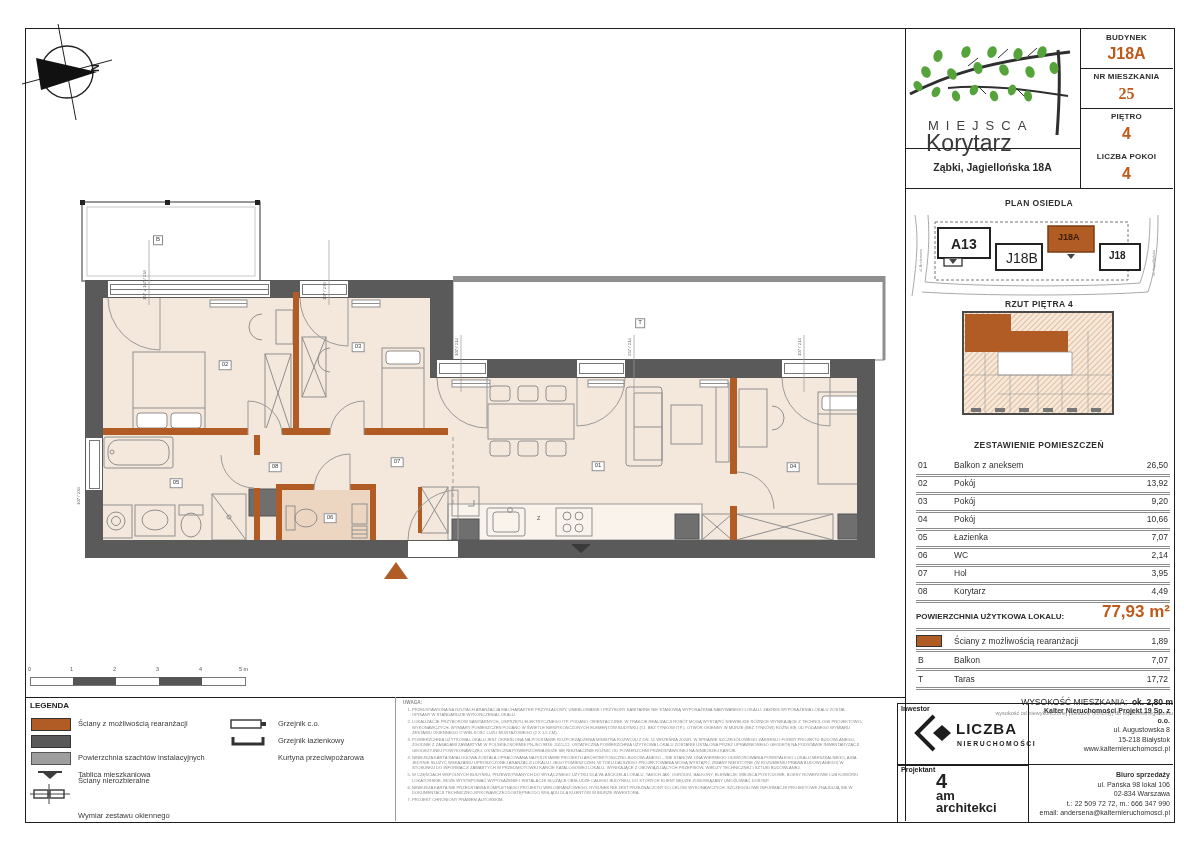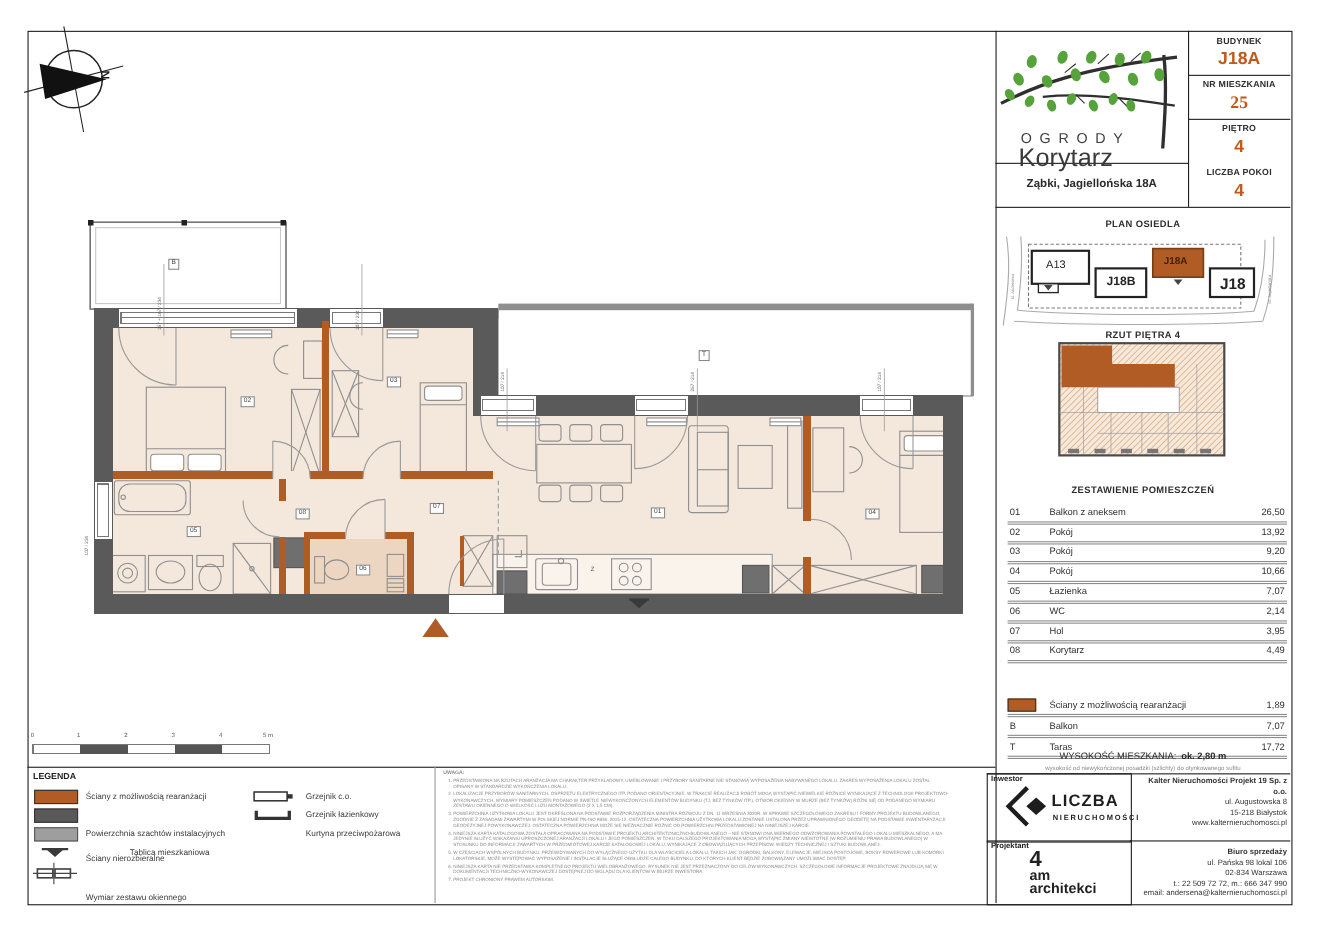--- a/index.html
+++ b/index.html
@@ -360,38 +360,38 @@
   <span class="scalenum" style="left:199px;top:666px;">4</span>
   <span class="scalenum" style="left:239px;top:666px;">5 m</span>
 
   <div class="vline" style="left:905px;top:28px;height:793px;"></div>
   <div class="vline" style="left:1080px;top:28px;height:160px;"></div>
   <div class="hline" style="left:905px;top:148px;width:175px;"></div>
   <div class="hline" style="left:905px;top:188px;width:268px;"></div>
   <div class="hline" style="left:1080px;top:68px;width:93px;"></div>
   <div class="hline" style="left:1080px;top:108px;width:93px;"></div>
 
-  <div class="abs" style="left:928px;top:118px;font-size:13px;letter-spacing:7px;color:#3f3f3f;">OGRODY</div>
+  <div class="abs" style="left:928px;top:118px;font-size:13px;letter-spacing:7px;color:#3f3f3f;">MIEJSCA</div>
   <div class="abs" style="left:926px;top:130px;font-size:23px;color:#3a3a3a;">Korytarz</div>
   <div class="abs" style="left:905px;top:161px;width:175px;text-align:center;font-size:10.5px;font-weight:bold;color:#2b2b2b;">Ząbki, Jagiellońska 18A</div>
 
   <div class="abs info-label" style="left:1080px;top:33px;width:93px;">BUDYNEK</div>
   <div class="abs info-value" style="left:1080px;top:45px;width:93px;">J18A</div>
   <div class="abs info-label" style="left:1080px;top:72px;width:93px;">NR MIESZKANIA</div>
   <div class="abs info-value" style="left:1080px;top:85px;width:93px;font-family:Liberation Serif, serif;">25</div>
   <div class="abs info-label" style="left:1080px;top:112px;width:93px;">PIĘTRO</div>
   <div class="abs info-value" style="left:1080px;top:125px;width:93px;">4</div>
   <div class="abs info-label" style="left:1080px;top:152px;width:93px;">LICZBA POKOI</div>
   <div class="abs info-value" style="left:1080px;top:165px;width:93px;">4</div>
 
   <div class="abs sec-title" style="left:905px;top:198px;width:268px;">PLAN OSIEDLA</div>
-  <span class="abs" style="left:951px;top:236px;font-size:10px;font-weight:normal;color:#222;">A13</span>
-  <span class="abs" style="left:1006px;top:250px;font-size:11px;font-weight:bold;color:#222;">J18B</span>
+  <span class="abs" style="left:951px;top:236px;font-size:14px;font-weight:bold;color:#222;">A13</span>
+  <span class="abs" style="left:1006px;top:250px;font-size:14px;font-weight:normal;color:#222;">J18B</span>
   <span class="abs" style="left:1058px;top:232px;font-size:9px;font-weight:bold;color:#3d1e06;">J18A</span>
-  <span class="abs" style="left:1109px;top:250px;font-size:14px;font-weight:bold;color:#222;">J18</span>
+  <span class="abs" style="left:1109px;top:250px;font-size:10px;font-weight:bold;color:#222;">J18</span>
   <span class="abs" style="left:919px;top:272px;font-size:3.8px;color:#888;transform:rotate(-90deg);transform-origin:0 0;white-space:nowrap;">ul. Andersena</span>
   <span class="abs" style="left:1152px;top:276px;font-size:3.8px;color:#888;transform:rotate(-90deg);transform-origin:0 0;white-space:nowrap;">ul. Jagiellońska</span>
   <div class="abs sec-title" style="left:905px;top:299px;width:268px;">RZUT PIĘTRA 4</div>
 
   <div class="abs sec-title" style="left:905px;top:440px;width:268px;">ZESTAWIENIE POMIESZCZEŃ</div>
   <div class="trow" style="top:455px;">
     <span class="no">01</span>
       <span class="nm">Balkon z aneksem</span>
       <span class="ar">26,50</span>
     </div>
@@ -424,57 +424,61 @@
     <span class="no">07</span>
       <span class="nm">Hol</span>
       <span class="ar">3,95</span>
     </div>
   <div class="trow" style="top:581px;">
     <span class="no">08</span>
       <span class="nm">Korytarz</span>
       <span class="ar">4,49</span>
     </div>
 
+  <div class="abs" style="left:916px;top:602px;width:254px;height:26px;border-bottom:3px double #8c8c8c;">
+    <span class="abs" style="left:0;top:10px;font-size:8px;font-weight:bold;color:#2b2b2b;">POWIERZCHNIA UŻYTKOWA LOKALU:</span>
+    <span class="abs" style="right:0;top:0;font-size:17px;font-weight:bold;color:#c05a1a;">77,93 m²</span>
+  </div>
   <div class="trow" style="top:631px;height:18px;">
     <span class="abs" style="left:0;top:4px;width:24px;height:10px;background:#b05c24;border:1px solid #333;"></span>
     <span class="nm">Ściany z możliwością rearanżacji</span>
       <span class="ar">1,89</span>
     </div>
   <div class="trow" style="top:650px;height:18px;">
     <span class="no">B</span>
       <span class="nm">Balkon</span>
       <span class="ar">7,07</span>
     </div>
   <div class="trow" style="top:669px;height:18px;">
     <span class="no">T</span>
       <span class="nm">Taras</span>
       <span class="ar">17,72</span>
     </div>
 
-  <div class="abs" style="left:905px;top:677px;width:268px;text-align:center;">
+  <div class="abs" style="left:905px;top:691px;width:268px;text-align:right;">
     <span style="font-size:8.5px;color:#2b2b2b;">WYSOKOŚĆ MIESZKANIA:</span>
     <span style="font-size:8.5px;font-weight:bold;color:#2b2b2b;">ok. 2,80 m</span>
     <div style="font-size:5.5px;color:#8a8a8a;margin-top:1px;">wysokość od niewykończonej posadzki (szlichty) do otynkowanego sufitu</div>
   </div>
 
   <div class="hline" style="left:25px;top:697px;width:880px;"></div>
   <div class="vline" style="left:395px;top:697px;height:124px;background:#999;"></div>
 
   <div class="abs" style="left:30px;top:701px;font-size:8px;font-weight:bold;">LEGENDA</div>
   <span class="abs" style="left:31px;top:718px;width:38px;height:11px;background:#b05c24;border:1px solid #333;"></span>
   <span class="abs legend-item" style="left:78px;top:719px;">Ściany z możliwością rearanżacji</span>
   <span class="abs" style="left:31px;top:735px;width:38px;height:11px;background:#595959;border:1px solid #333;"></span>
   <span class="abs legend-item" style="left:78px;top:736px;margin-top:40px;">Ściany nierozbieralne</span>
   <span class="abs" style="left:31px;top:752px;width:38px;height:11px;background:#9e9e9e;border:1px solid #555;"></span>
   <span class="abs legend-item" style="left:78px;top:753px;">Powierzchnia szachtów instalacyjnych</span>
   <svg class="abs" style="left:34px;top:769px;" width="32" height="12" viewBox="0 0 32 12">
     <polygon points="8,3 24,3 16,10" fill="#3a3a3a"></polygon>
       <line x1="4" y1="3" x2="28" y2="3" stroke="#3a3a3a" stroke-width="2"></line>
   </svg>
-  <span class="abs legend-item" style="left:78px;top:770px;margin-left:40px;">Tablica mieszkaniowa</span>
+  <span class="abs legend-item" style="left:78px;top:770px;">Tablica mieszkaniowa</span>
   <svg class="abs" style="left:30px;top:784px;" width="40" height="20" viewBox="0 0 40 20">
     <rect x="4" y="6" width="14" height="8" fill="#fff" stroke="#444" stroke-width="1.5"></rect>
     <rect x="20" y="6" width="14" height="8" fill="#fff" stroke="#444" stroke-width="1.5"></rect>
     <line x1="19" y1="0" x2="19" y2="20" stroke="#444" stroke-width="1"></line>
     <line x1="0" y1="10" x2="40" y2="10" stroke="#444" stroke-width="1"></line>
   </svg>
   <span class="abs legend-item" style="left:78px;top:811px;">Wymiar zestawu okiennego</span>
 
   <svg class="abs" style="left:230px;top:718px;" width="38" height="12" viewBox="0 0 38 12">
     <rect x="1" y="2" width="30" height="8" fill="#fff" stroke="#333" stroke-width="1.4"></rect>

